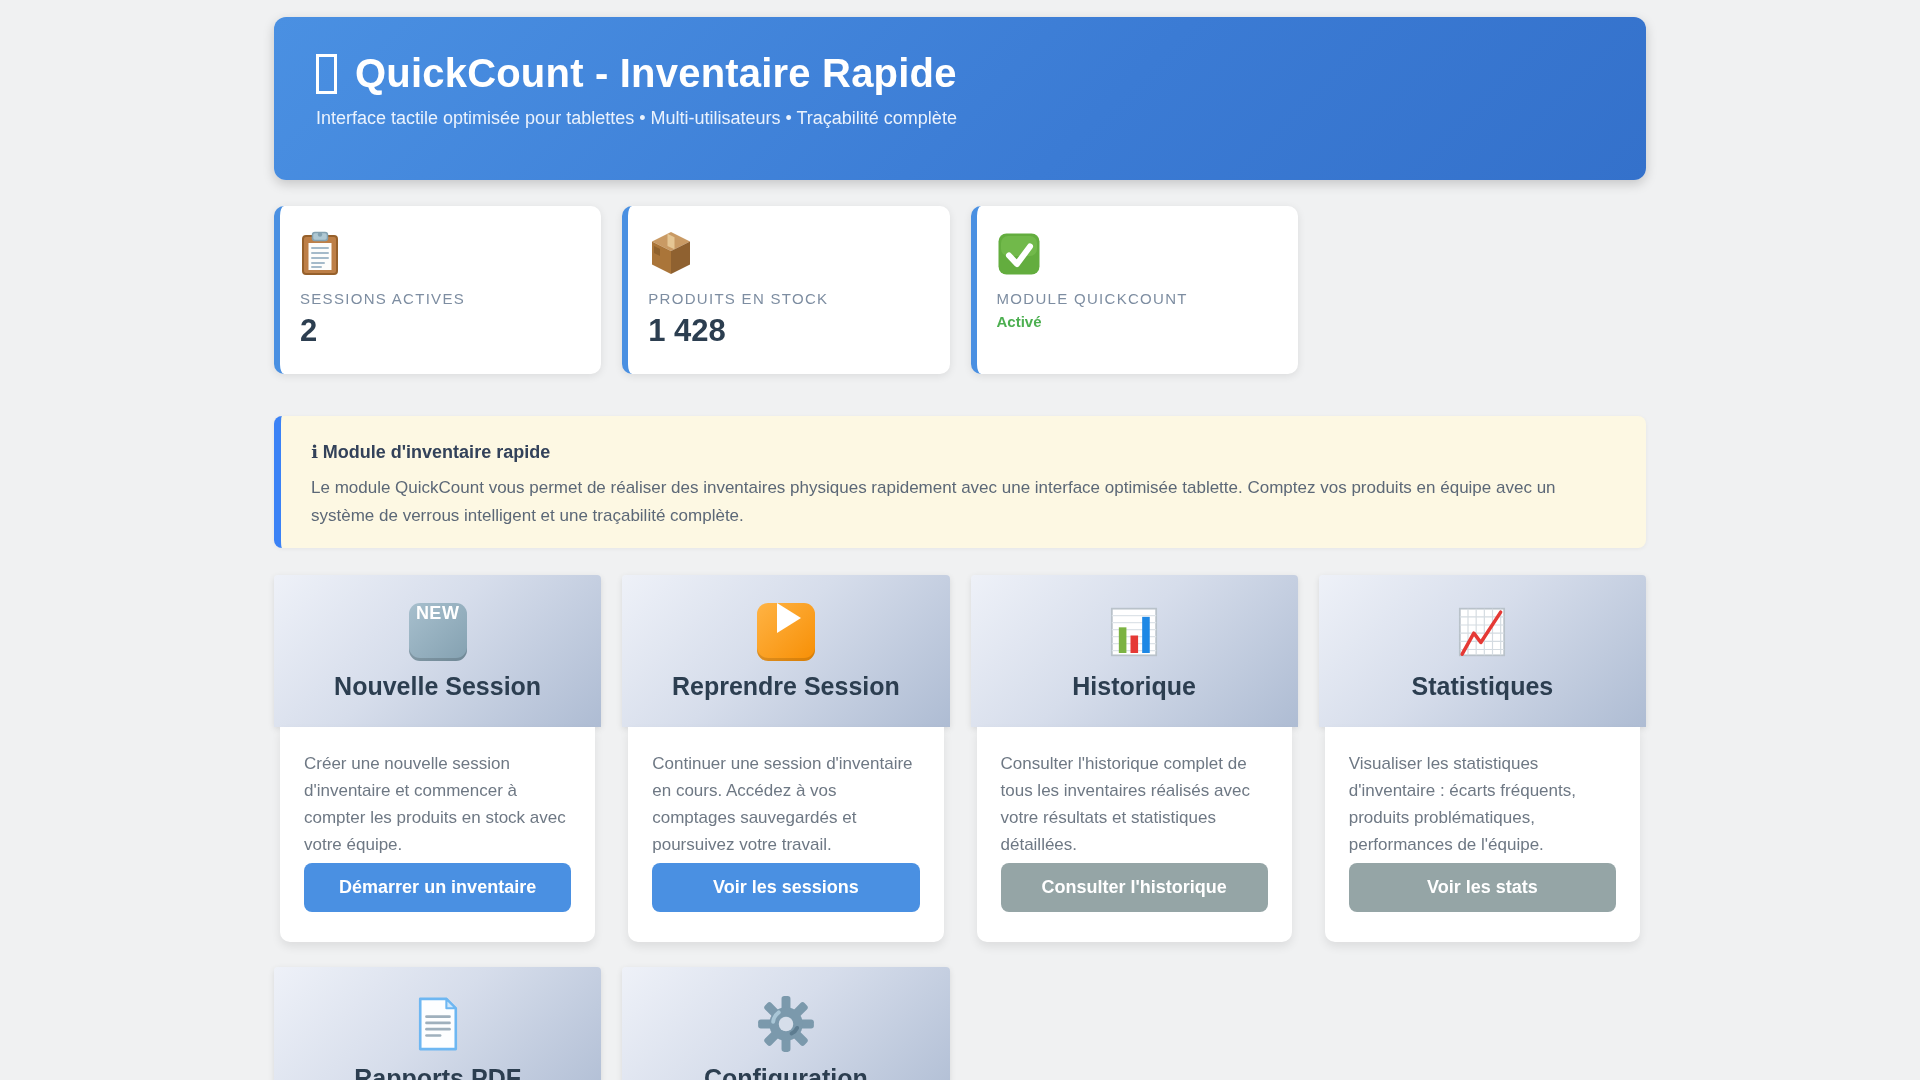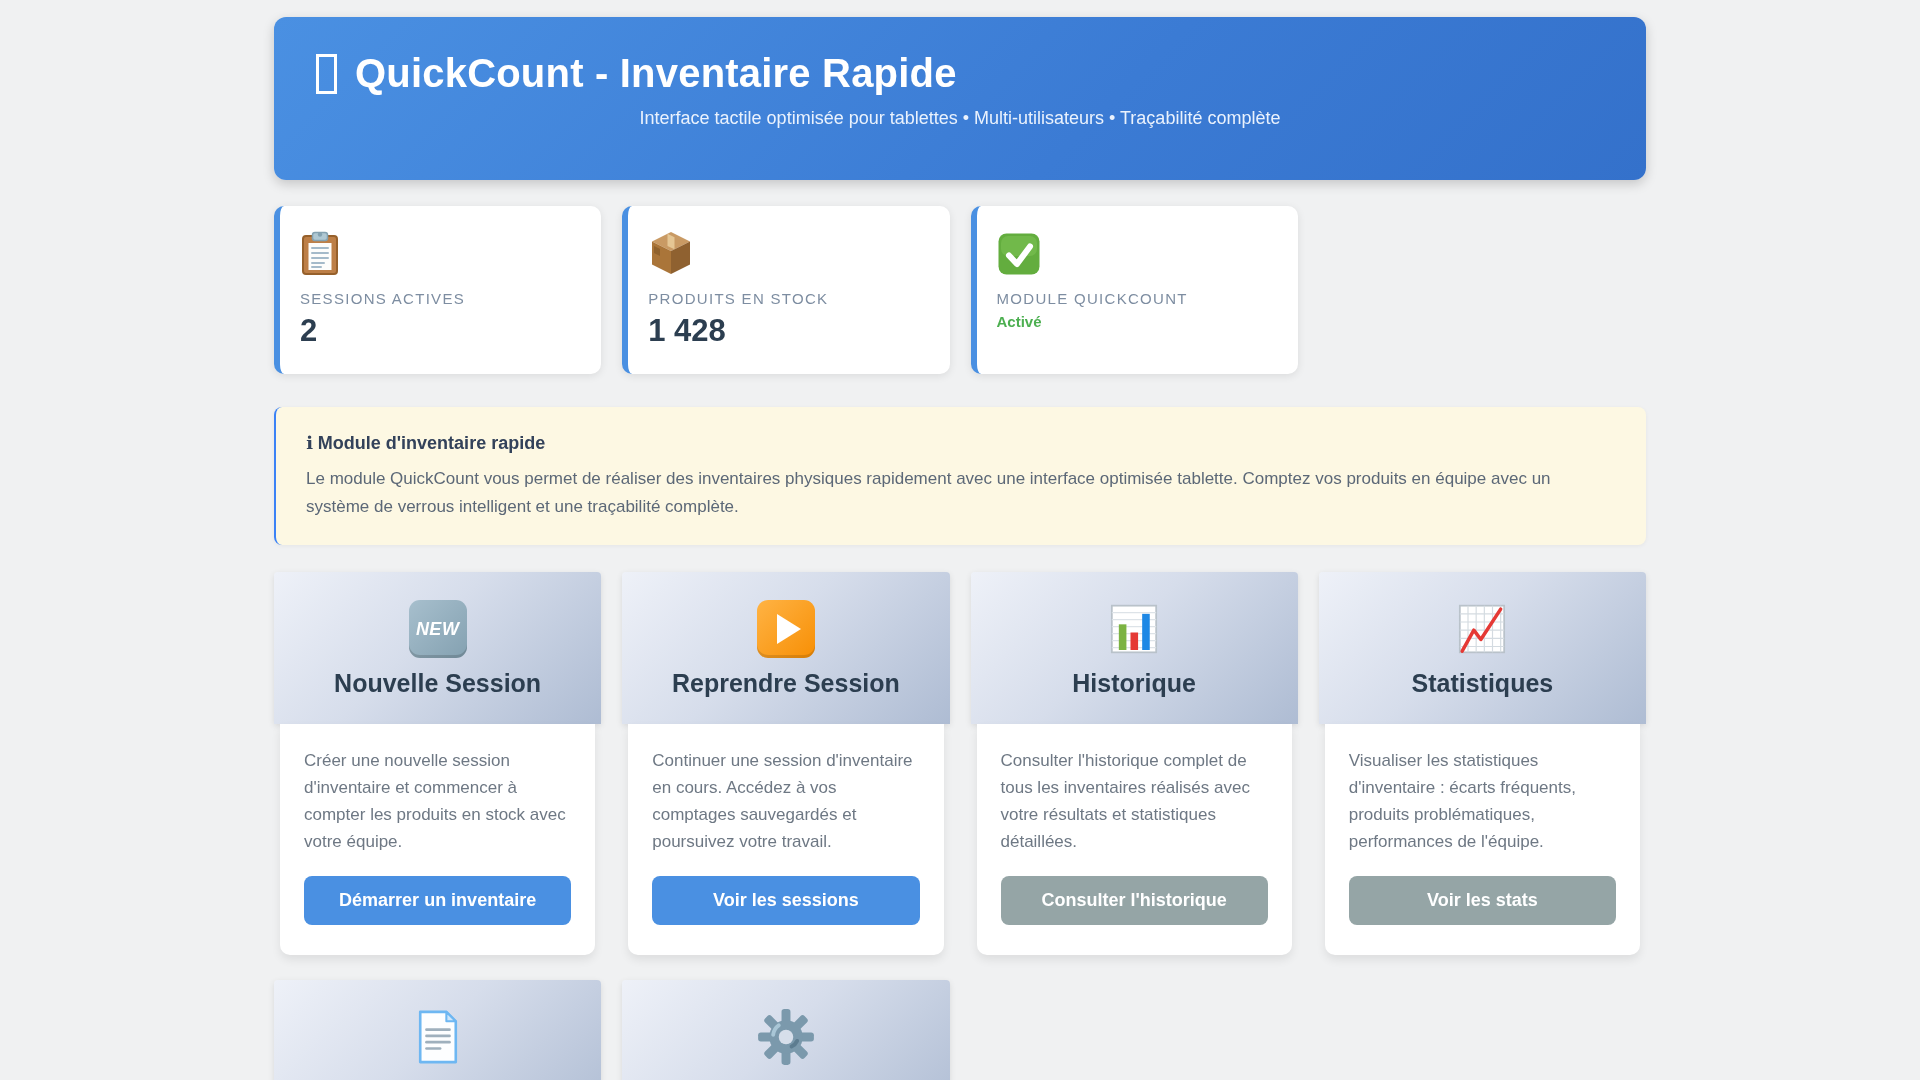--- a/index.html
+++ b/index.html
@@ -11,21 +11,20 @@
   }
   .container { width:1372px; margin:0 auto; padding-top:17px; }
 
   
   .hero {
     background:linear-gradient(135deg,#4a90e2 0%,#3b7bd4 60%,#3471cb 100%);
     border-radius:12px;
     padding:34px 42px 30px 42px;
     height:163px;
     box-shadow:0 4px 12px rgba(0,0,0,0.18);
-    text-align:center;
   }
   .hero h1 {
     color:#fff; font-size:40px; font-weight:bold; letter-spacing:0.2px;
     display:flex; align-items:center;
   }
   .tofu {
     display:inline-block; width:21px; height:40px;
     border:3px solid #fff; margin-right:18px; flex:0 0 auto;
   }
   .hero .subtitle { color:#eaf2fd; font-size:18px; margin-top:12px; }
@@ -40,23 +39,23 @@
   .stat-icon { height:48px; display:flex; align-items:flex-end; }
   .stat-label {
     margin-top:14px; font-size:15px; color:#7d8da1;
     text-transform:uppercase; letter-spacing:1.3px;
   }
   .stat-value { margin-top:6px; font-size:31px; font-weight:bold; color:#2c3e50; }
   .stat-value.ok { font-size:15px; color:#4caf50; }
 
   
   .info-box {
-    margin-top:33px; background:#fdf8e3;
-    border-left:2px solid #3b82f6; border-radius:8px;
-    padding:25px 30px 24px 30px;
+    margin-top:42px; background:#fdf8e3;
+    border-left:7px solid #3b82f6; border-radius:8px;
+    padding:25px 30px 18px 30px;
     box-shadow:0 1px 4px rgba(0,0,0,0.05);
   }
   .info-title { font-size:18px; font-weight:bold; color:#33425a; }
   .info-text { margin-top:11px; font-size:17px; color:#5c6877; line-height:1.65; max-width:1290px; }
 
   
   .actions { display:grid; grid-template-columns:repeat(4,1fr); gap:21px; margin-top:27px; align-items:start; }
   .action-card { }
   .action-head {
     background:linear-gradient(135deg,#eef1f8 0%,#d6ddeb 45%,#aebcd3 100%);
@@ -67,34 +66,34 @@
   }
   .action-icon { height:62px; display:flex; align-items:center; justify-content:center; }
   .action-title { margin-top:9px; font-size:25px; font-weight:bold; color:#2c3e50; }
   .action-body {
     background:#fff; margin:0 6px; border-radius:0 0 10px 10px;
     padding:24px 24px 30px 24px;
     box-shadow:0 5px 10px rgba(0,0,0,0.08);
   }
   .action-desc { font-size:17px; color:#6e7884; line-height:1.58; min-height:112px; }
   .btn {
-    display:block; width:100%; margin-top:16px; padding:14px 10px;
+    display:block; width:100%; margin-top:0; padding:14px 10px;
     border:none; border-radius:8px; cursor:pointer;
     font-family:inherit; font-size:18px; font-weight:bold; color:#fff; text-align:center;
   }
   .btn.primary { background:#4a90e2; }
   .btn.secondary { background:#95a5a6; }
 
   
   .extra { margin-top:25px; }
 
   
   .badge-square {
     width:58px; height:58px; border-radius:11px;
-    display:flex; align-items:center; justify-content:center;font-style:italic;
+    display:flex; align-items:flex-start; justify-content:center;
   }
   .badge-new {
     background:linear-gradient(135deg,#a7bfcd 0%,#84a1b1 100%);
     box-shadow:inset 0 -3px 0 rgba(0,0,0,0.15);
     color:#fff; font-weight:bold; font-size:18px; letter-spacing:0.5px;
   }
   .badge-play {
     background:linear-gradient(135deg,#ffb344 0%,#f78f05 100%);
     box-shadow:inset 0 -3px 0 rgba(0,0,0,0.12);
   }

